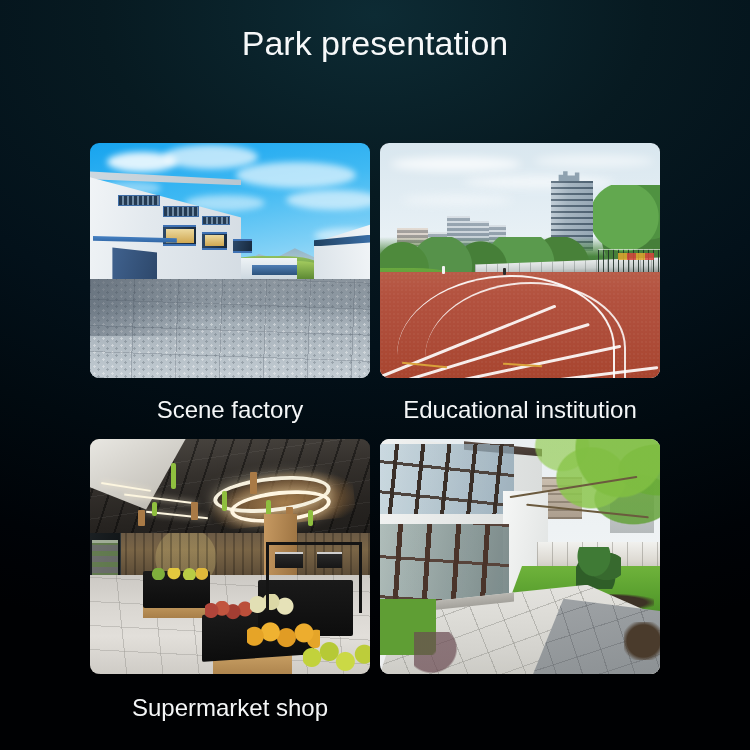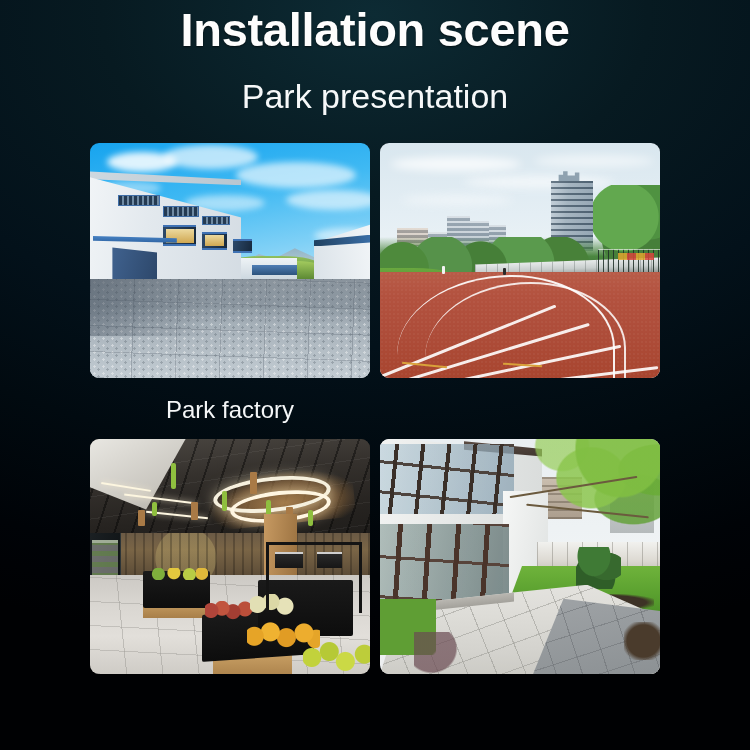--- a/index.html
+++ b/index.html
@@ -596,21 +596,20 @@
   .fy-soil {
     position:absolute; right:-1%; top:78%; width:14%; height:16%;
     background:radial-gradient(ellipse at 50% 50%, #4a3b2c 0 60%, rgba(74,59,44,0) 80%);
   }
 </style>
 </head>
 <body>
 
 <div>
 
-  <div class="hero-title">Installation scene</div>
   <div class="hero-sub">Park presentation</div>
 
   <div class="scene-grid">
 
     <div class="scene-row row1">
 
       <div class="scene-cell">
         <div class="photo">
           <div class="ph-inner">
             <div class="pf-sky"></div>
@@ -637,21 +636,21 @@
             <div class="pf-glow" style="left:27%;top:36.5%;width:10%;height:6%;"></div>
             <div class="pf-win-strip" style="left:40%;top:38%;width:9%;height:7.5%;"></div>
             <div class="pf-glow" style="left:41%;top:39%;width:7%;height:5%;"></div>
             <div class="pf-win-strip" style="left:51%;top:41%;width:7%;height:6%;"></div>
             <div class="pf-canopy"></div>
             <div class="pf-door"></div>
             <div class="pf-ground"></div>
             <div class="pf-shadow"></div>
           </div>
         </div>
-        <div class="caption">Park factory</div>
+        <div class="caption">Scene factory</div>
       </div>
 
       <div class="scene-cell">
         <div class="photo">
           <div class="ph-inner">
             <div class="ed-sky"></div>
             <div class="ed-wisp ed-w1"></div>
             <div class="ed-wisp ed-w2"></div>
             <div class="ed-wisp ed-w3"></div>
             <div class="ed-wisp ed-w4"></div>
@@ -674,20 +673,21 @@
             <div class="ed-lane ed-ln3"></div>
             <div class="ed-lane ed-ln4"></div>
             <div class="ed-curve"></div>
             <div class="ed-curve2"></div>
             <div class="ed-arrow ed-a1"></div>
             <div class="ed-arrow ed-a2"></div>
             <div class="ed-runner"></div>
             <div class="ed-runner ed-runner2"></div>
           </div>
         </div>
+        <div class="caption">Educational institution</div>
       </div>
 
     </div>
 
     <div class="scene-row row2">
 
       <div class="scene-cell">
         <div class="photo">
           <div class="ph-inner">
             <div class="sm-bg"></div>
@@ -720,20 +720,21 @@
             <div class="sm-bin sm-b3"></div>
             <div class="sm-fruit sm-f-red"></div>
             <div class="sm-fruit sm-f-pale"></div>
             <div class="sm-fruit sm-f-orange"></div>
             <div class="sm-fruit sm-f-green"></div>
             <div class="sm-rack"></div>
             <div class="sm-mach"></div>
             <div class="sm-mach sm-mach2"></div>
           </div>
         </div>
+        <div class="caption">Supermarket shop</div>
       </div>
 
       <div class="scene-cell">
         <div class="photo">
           <div class="ph-inner">
             <div class="fy-sky"></div>
             <div class="fy-bldg"></div>
             <div class="fy-bldg2"></div>
             <div class="fy-house"></div>
             <div class="fy-eave"></div>

